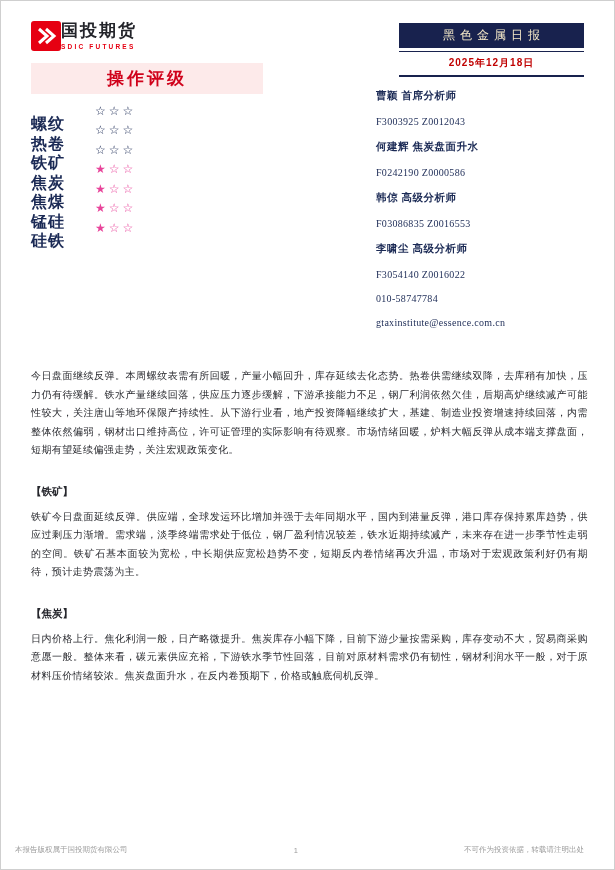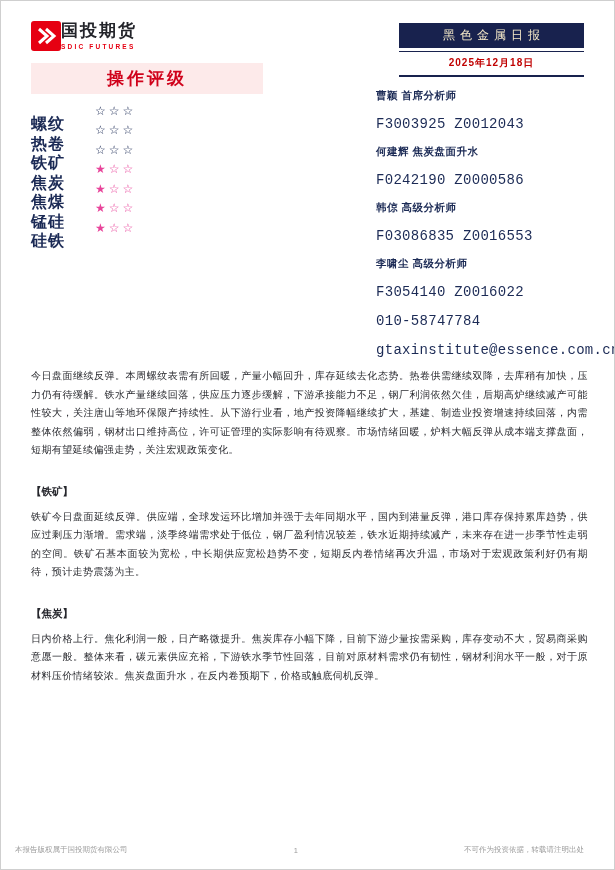--- a/index.html
+++ b/index.html
@@ -33,21 +33,21 @@
     background:#fdeaea; color:#d0021b; font-weight:bold;
     text-align:center; font-size:17px; letter-spacing:3px; padding:4px 0;
   }
   .ratings-rows { position:absolute; left:30px; top:100px; width:232px; }
   .rating-row { display:flex; align-items:center; height:19.5px; }
   .rating-name { width:64px; font-weight:bold; color:#1b2a55; font-size:16px; letter-spacing:1px;margin-top:28px; }
   .rating-stars { font-size:12px; letter-spacing:3px; }
   
   .analysts { position:absolute; left:375px; top:88px; width:215px; }
   .analyst-name { font-weight:bold; color:#1b2a55; font-size:10.5px; margin-bottom:13px; letter-spacing:0.5px; }
-  .analyst-codes { font-family:Liberation Mono, monospace; color:#1b2a55; font-size:14px; margin-bottom:13px; letter-spacing:0.3px; }
+  .analyst-codes { font-family:Liberation Serif, serif; color:#1b2a55; font-size:10px; margin-bottom:13px; letter-spacing:0.3px; }
   
   .sections { position:absolute; left:30px; top:366px; width:557px; }
   .section { margin-bottom:25px; }
   .section-title { font-weight:bold; color:#24252b; font-size:10.5px; margin-bottom:9px; }
   .section-text { font-size:10px; color:#2a2b30; line-height:18.5px; text-align:justify; letter-spacing:0.4px; }
   
   .footer {
     position:absolute; left:14px; right:30px; bottom:14px;
     display:flex; justify-content:space-between; align-items:center;
     color:#9b9b9b; font-size:7.5px;

